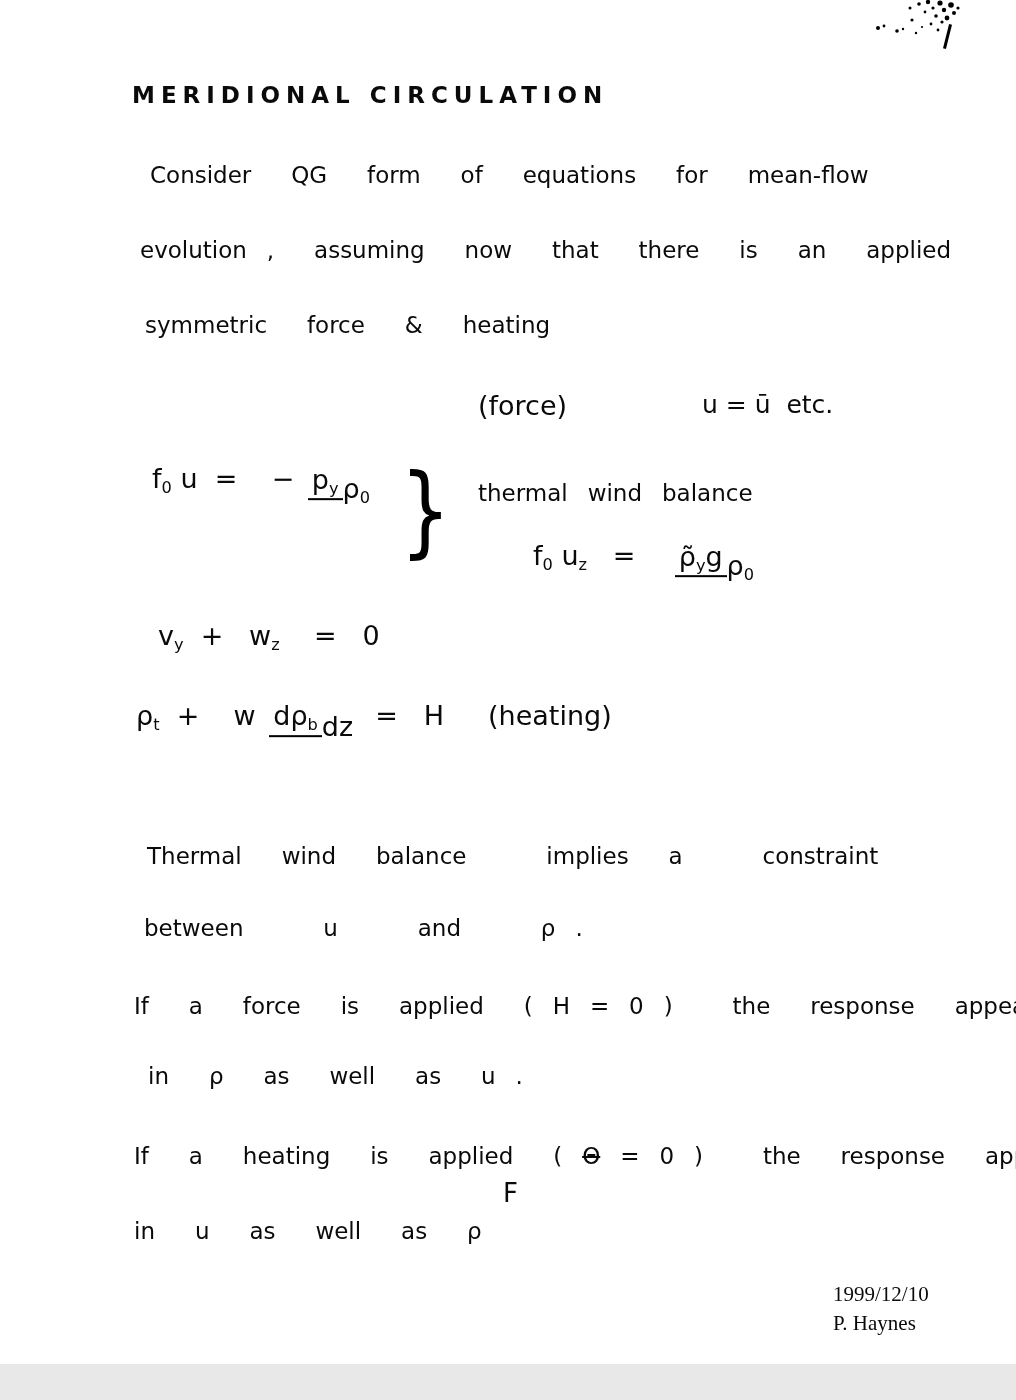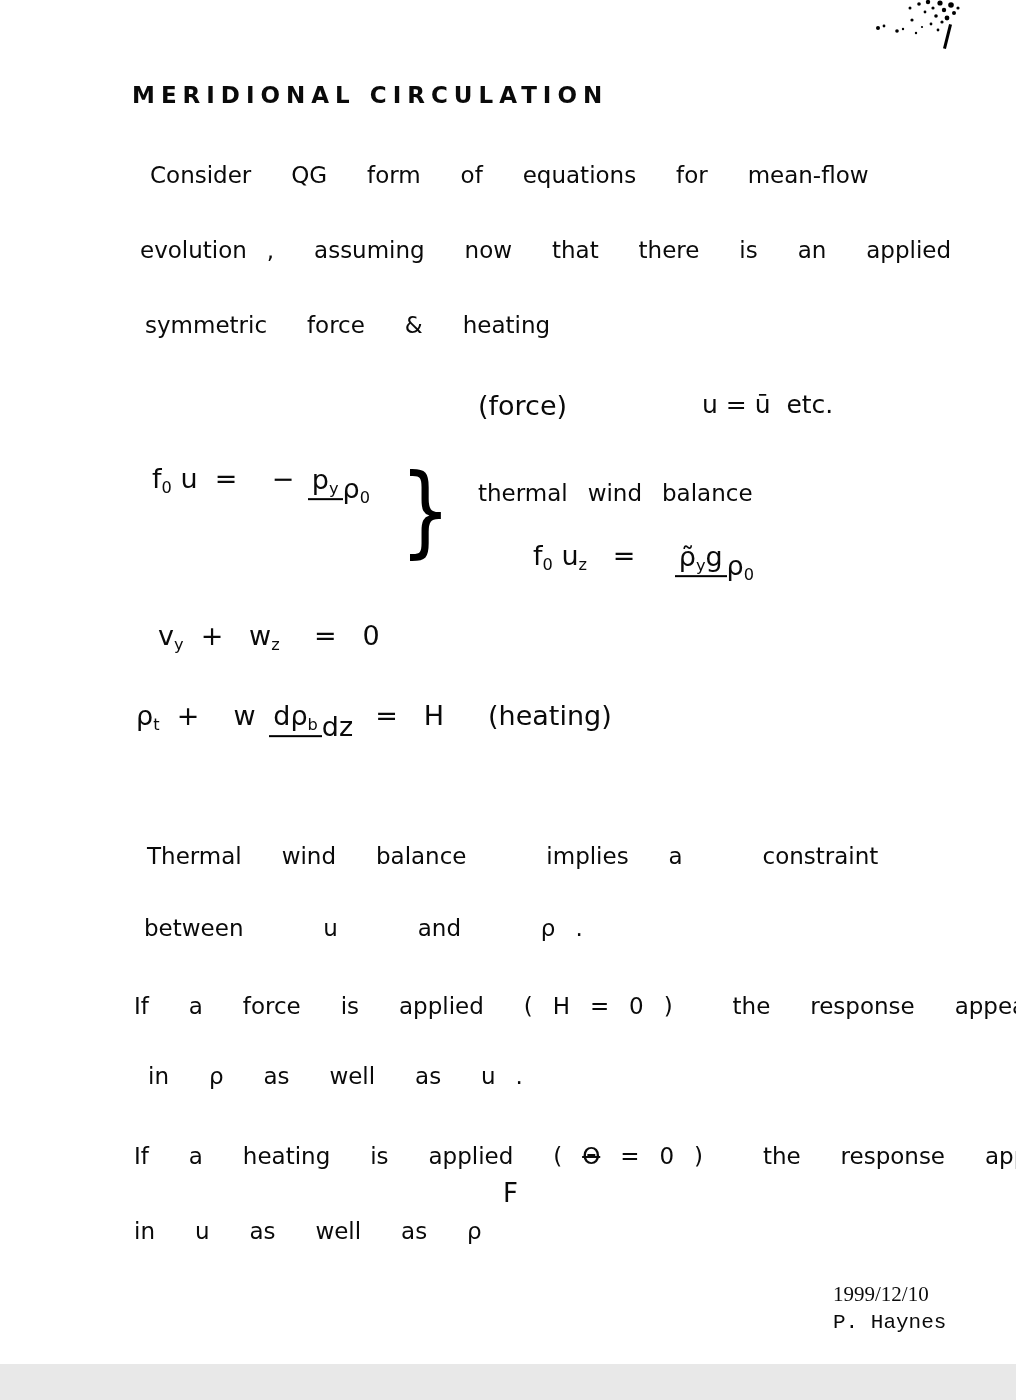--- a/index.html
+++ b/index.html
@@ -91,18 +91,18 @@
   <div class="line hand para" style="left:144px;top:915px;">between    u    and    ρ .</div>
 
   <div class="line hand para" style="left:134px;top:993px;">If  a  force  is  applied  ( H = 0 )   the  response  appears</div>
   <div class="line hand para" style="left:148px;top:1063px;">in  ρ  as  well  as  u .</div>
 
   <div class="line hand para" style="left:134px;top:1143px;">If  a  heating  is  applied  ( <span class="strike">Θ</span> = 0 )   the  response  appears</div>
   <div class="line hand eq" style="left:503px;top:1178px;font-size:26px;">F</div>
   <div class="line hand para" style="left:134px;top:1218px;">in  u  as  well  as  ρ</div>
 
   <div class="line serif" style="left:833px;top:1282px;">1999/12/10</div>
-  <div class="line serif" style="left:833px;top:1311px;font-family:Liberation Mono, monospace;">P. Haynes</div>
+  <div class="line serif" style="left:833px;top:1311px;">P. Haynes</div>
 
   <div class="mark" style="left:303px;top:1371px;width:7px;height:3px;"></div>
   <div class="mark" style="left:288px;top:1397px;width:418px;height:3px;"></div>
 
 </div>
 
 </body></html>

